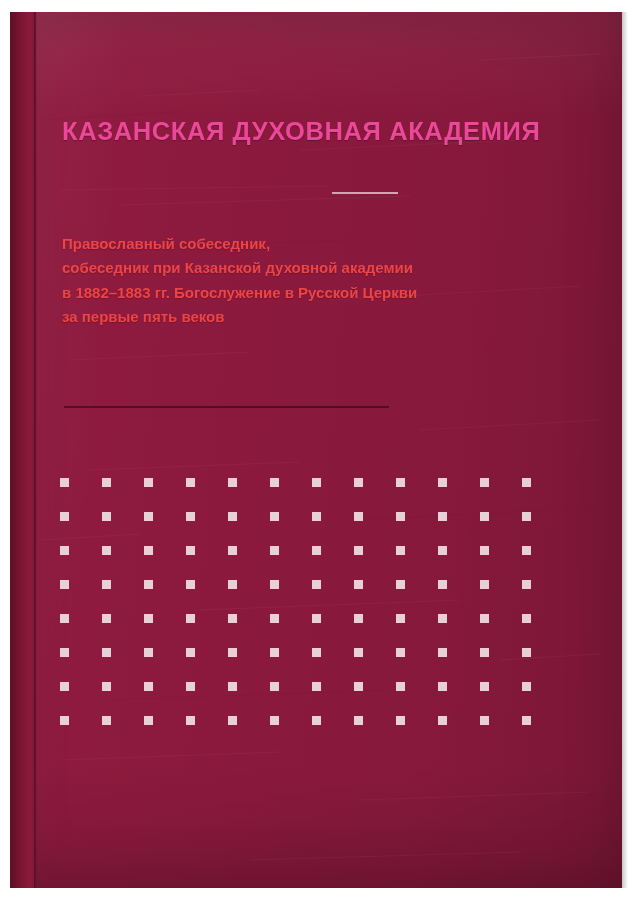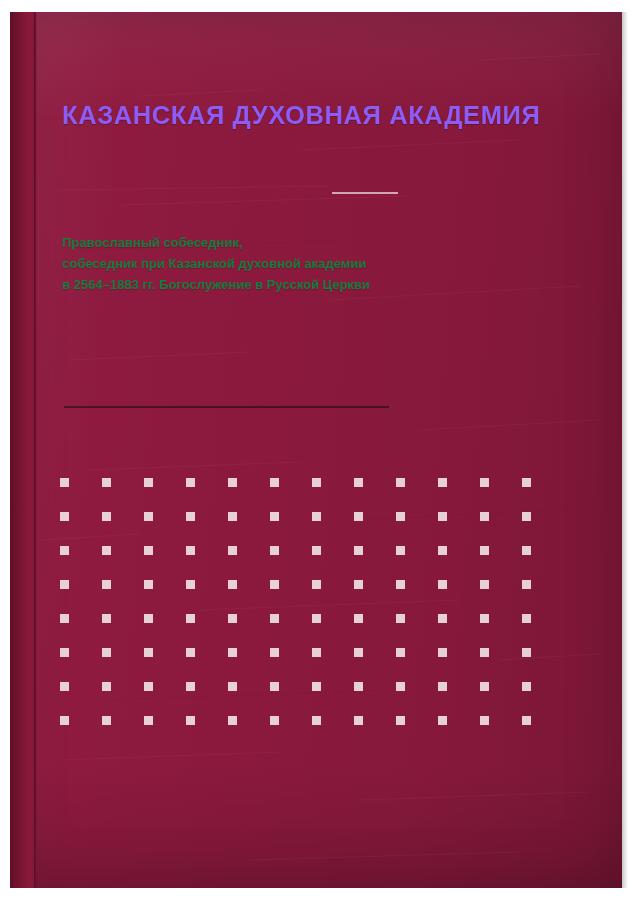--- a/index.html
+++ b/index.html
@@ -66,23 +66,23 @@
     position: absolute;
     left: 62px;
     top: 0;
     width: 520px;
     height: 900px;
   }
 
   .main-title {
     position: absolute;
     left: 0;
-    top: 100px;
+    top: 116px;
     width: 500px;
-    color: #8b5cf6;
+    color: #ec4899;
     font-size: 25.5px;
     font-weight: bold;
     letter-spacing: 0.6px;
     line-height: 1.2;
     text-shadow: 0 1px 1px rgba(0,0,0,0.25);
   }
 
   .rule-short {
     position: absolute;
     left: 270px;
@@ -91,22 +91,22 @@
     height: 2px;
     background: #e8d6dd;
     opacity: 0.75;
   }
 
   .subtitle {
     position: absolute;
     left: 0;
     top: 232px;
     width: 470px;
-    color: #15803d;
-    font-size: 13px;
+    color: #ef4444;
+    font-size: 15px;
     font-weight: bold;
     line-height: 1.62;
     text-shadow: 0 1px 1px rgba(0,0,0,0.2);
   }
   .subtitle .line {
     display: block;
     white-space: nowrap;
   }
 
   .rule-long {
@@ -204,21 +204,22 @@
 
   <div class="content">
 
     <div class="main-title">КАЗАНСКАЯ ДУХОВНАЯ АКАДЕМИЯ</div>
 
     <div class="rule-short"></div>
 
     <div class="subtitle">
       <span class="line">Православный собеседник,</span>
       <span class="line">собеседник при Казанской духовной академии</span>
-      <span class="line">в 2564–1883 гг. Богослужение в Русской Церкви</span>
+      <span class="line">в 1882–1883 гг. Богослужение в Русской Церкви</span>
+      <span class="line">за первые пять веков</span>
     </div>
 
     <div class="rule-long"></div>
 
     <div class="dot-grid" id="dot-grid">
         <div class="dot" style="left: 0px; top: 0px; background: rgb(240, 223, 230);"></div>
         <div class="dot" style="left: 42px; top: 0px; background: rgb(240, 223, 230);"></div>
         <div class="dot" style="left: 84px; top: 0px; background: rgb(240, 223, 230);"></div>
         <div class="dot" style="left: 126px; top: 0px; background: rgb(240, 223, 230);"></div>
         <div class="dot" style="left: 168px; top: 0px; background: rgb(240, 223, 230);"></div>

